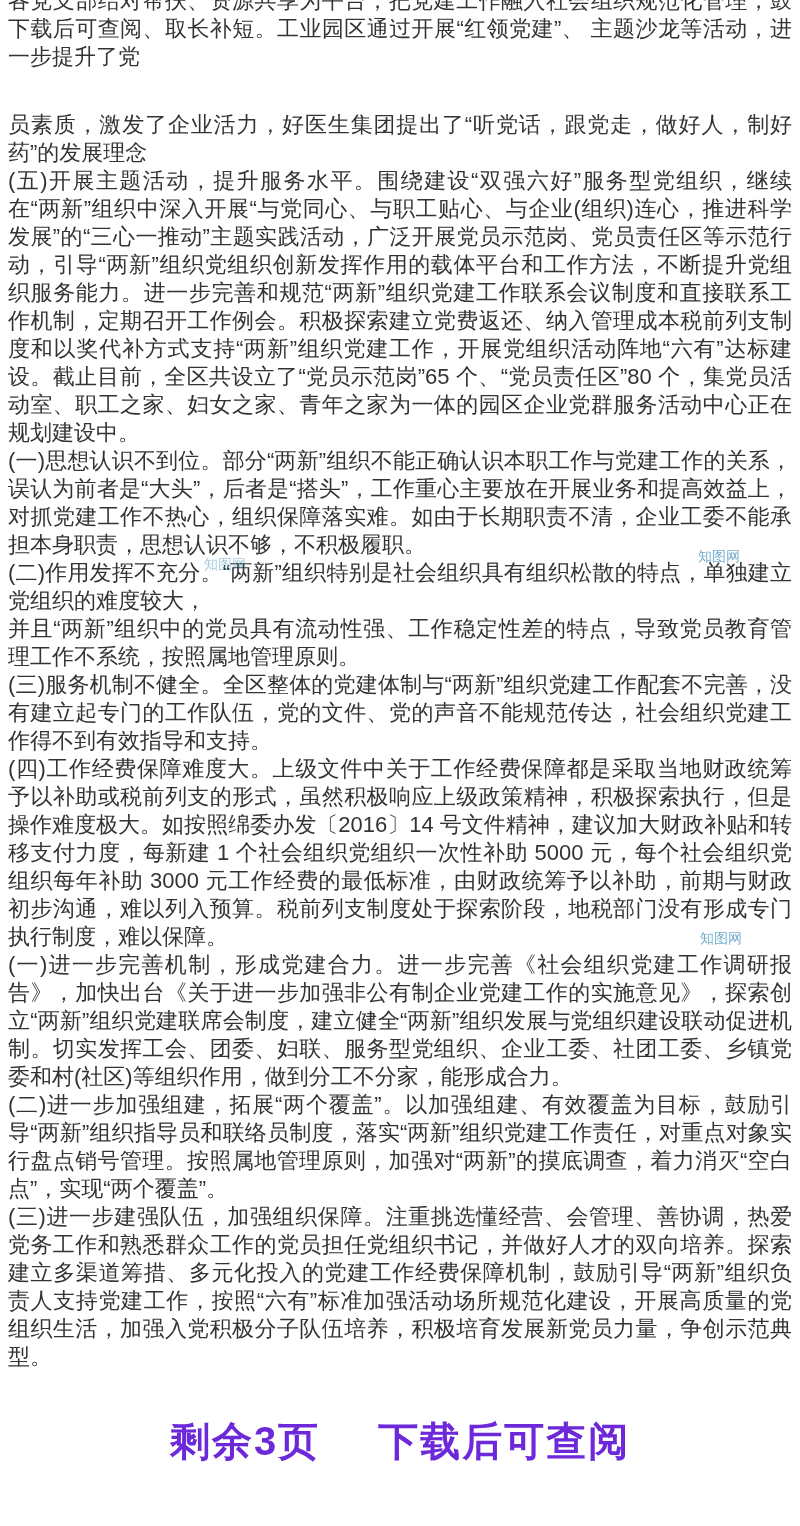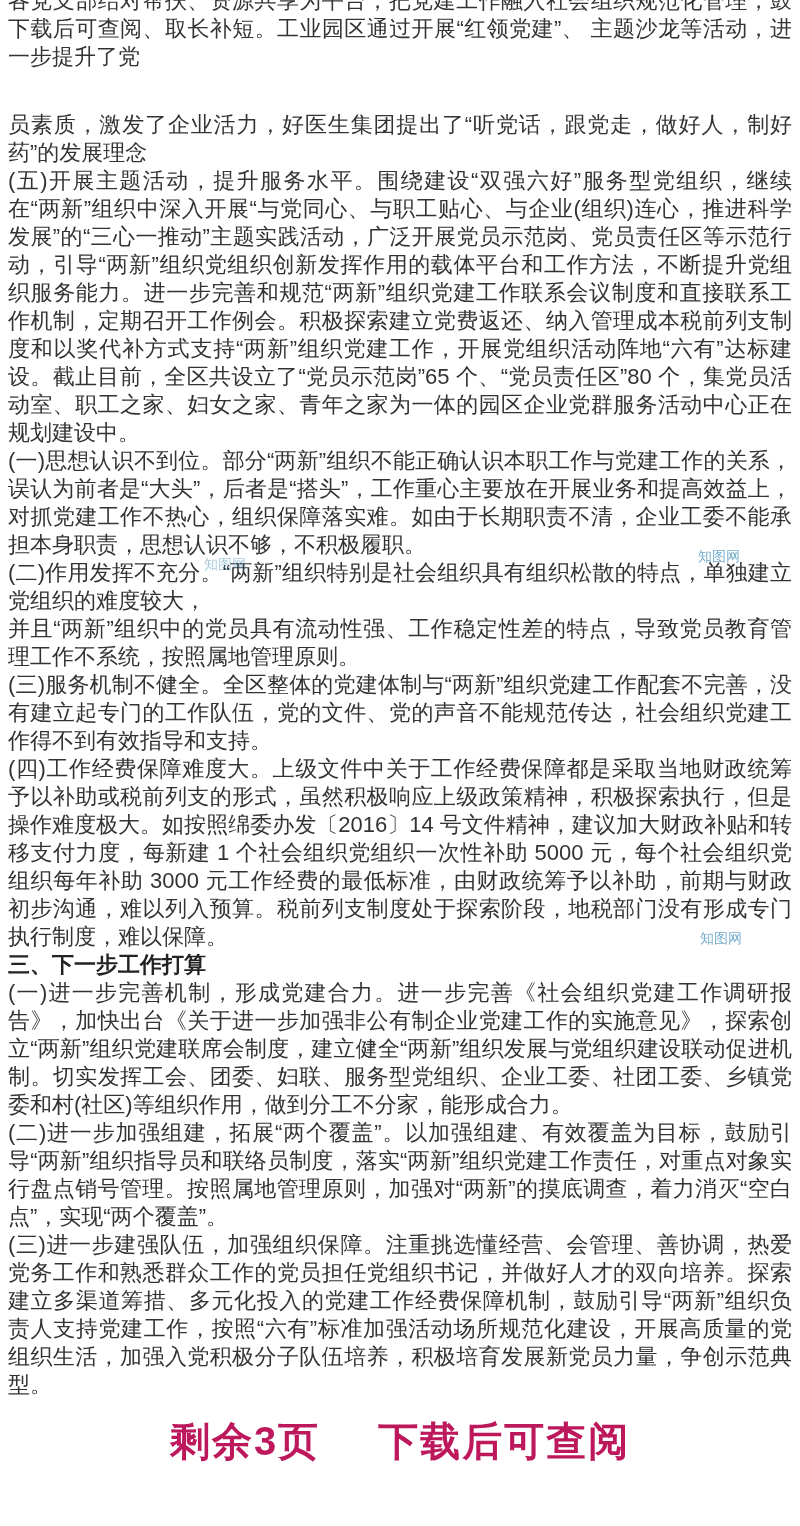--- a/index.html
+++ b/index.html
@@ -12,21 +12,21 @@
     text-align:justify;word-break:break-all;
   }
   .doc p{margin:0;}
   .clip-line{height:15px;overflow:hidden;}
   .clip-line p{margin-top:-13px;}
   .gap-top{margin-top:40px !important;}
   .heading{font-weight:bold;color:#222;}
   .footer-note{
     position:absolute;left:0;right:0;top:1414px;
     display:flex;justify-content:center;gap:58px;
-    font-size:40px;font-weight:bold;color:#be185d;letter-spacing:2px;
+    font-size:40px;font-weight:bold;color:#6d28d9;letter-spacing:2px;
   }
   .watermark{
     position:absolute;color:#0369a1;font-size:14px;opacity:.55;pointer-events:none;
   }
   .wm-1{top:548px;left:698px;}
   .wm-2{top:930px;left:700px;}
   .wm-3{top:556px;left:204px;opacity:.35;}
 </style>
 </head>
 <body>
@@ -43,21 +43,20 @@
 
   <p>(五)开展主题活动，提升服务水平。围绕建设“双强六好”服务型党组织，继续在“两新”组织中深入开展“与党同心、与职工贴心、与企业(组织)连心，推进科学发展”的“三心一推动”主题实践活动，广泛开展党员示范岗、党员责任区等示范行动，引导“两新”组织党组织创新发挥作用的载体平台和工作方法，不断提升党组织服务能力。进一步完善和规范“两新”组织党建工作联系会议制度和直接联系工作机制，定期召开工作例会。积极探索建立党费返还、纳入管理成本税前列支制度和以奖代补方式支持“两新”组织党建工作，开展党组织活动阵地“六有”达标建设。截止目前，全区共设立了“党员示范岗”65 个、“党员责任区”80 个，集党员活动室、职工之家、妇女之家、青年之家为一体的园区企业党群服务活动中心正在规划建设中。</p>
 
 
   <p>(一)思想认识不到位。部分“两新”组织不能正确认识本职工作与党建工作的关系，误认为前者是“大头”，后者是“搭头”，工作重心主要放在开展业务和提高效益上，对抓党建工作不热心，组织保障落实难。如由于长期职责不清，企业工委不能承担本身职责，思想认识不够，不积极履职。</p>
   <p>(二)作用发挥不充分。“两新”组织特别是社会组织具有组织松散的特点，单独建立党组织的难度较大，</p>
   <p>并且“两新”组织中的党员具有流动性强、工作稳定性差的特点，导致党员教育管理工作不系统，按照属地管理原则。</p>
   <p>(三)服务机制不健全。全区整体的党建体制与“两新”组织党建工作配套不完善，没有建立起专门的工作队伍，党的文件、党的声音不能规范传达，社会组织党建工作得不到有效指导和支持。</p>
   <p>(四)工作经费保障难度大。上级文件中关于工作经费保障都是采取当地财政统筹予以补助或税前列支的形式，虽然积极响应上级政策精神，积极探索执行，但是操作难度极大。如按照绵委办发〔2016〕14 号文件精神，建议加大财政补贴和转移支付力度，每新建 1 个社会组织党组织一次性补助 5000 元，每个社会组织党组织每年补助 3000 元工作经费的最低标准，由财政统筹予以补助，前期与财政初步沟通，难以列入预算。税前列支制度处于探索阶段，地税部门没有形成专门执行制度，难以保障。</p>
 
-  <p class="heading">三、下一步工作打算</p>
 
   <p>(一)进一步完善机制，形成党建合力。进一步完善《社会组织党建工作调研报告》，加快出台《关于进一步加强非公有制企业党建工作的实施意见》，探索创立“两新”组织党建联席会制度，建立健全“两新”组织发展与党组织建设联动促进机制。切实发挥工会、团委、妇联、服务型党组织、企业工委、社团工委、乡镇党委和村(社区)等组织作用，做到分工不分家，能形成合力。</p>
   <p>(二)进一步加强组建，拓展“两个覆盖”。以加强组建、有效覆盖为目标，鼓励引导“两新”组织指导员和联络员制度，落实“两新”组织党建工作责任，对重点对象实行盘点销号管理。按照属地管理原则，加强对“两新”的摸底调查，着力消灭“空白点”，实现“两个覆盖”。</p>
   <p>(三)进一步建强队伍，加强组织保障。注重挑选懂经营、会管理、善协调，热爱党务工作和熟悉群众工作的党员担任党组织书记，并做好人才的双向培养。探索建立多渠道筹措、多元化投入的党建工作经费保障机制，鼓励引导“两新”组织负责人支持党建工作，按照“六有”标准加强活动场所规范化建设，开展高质量的党组织生活，加强入党积极分子队伍培养，积极培育发展新党员力量，争创示范典型。</p>
 
 </div>
 
 <span class="watermark wm-1">知图网</span>
 <span class="watermark wm-2">知图网</span>
 <span class="watermark wm-3">知图网</span>

